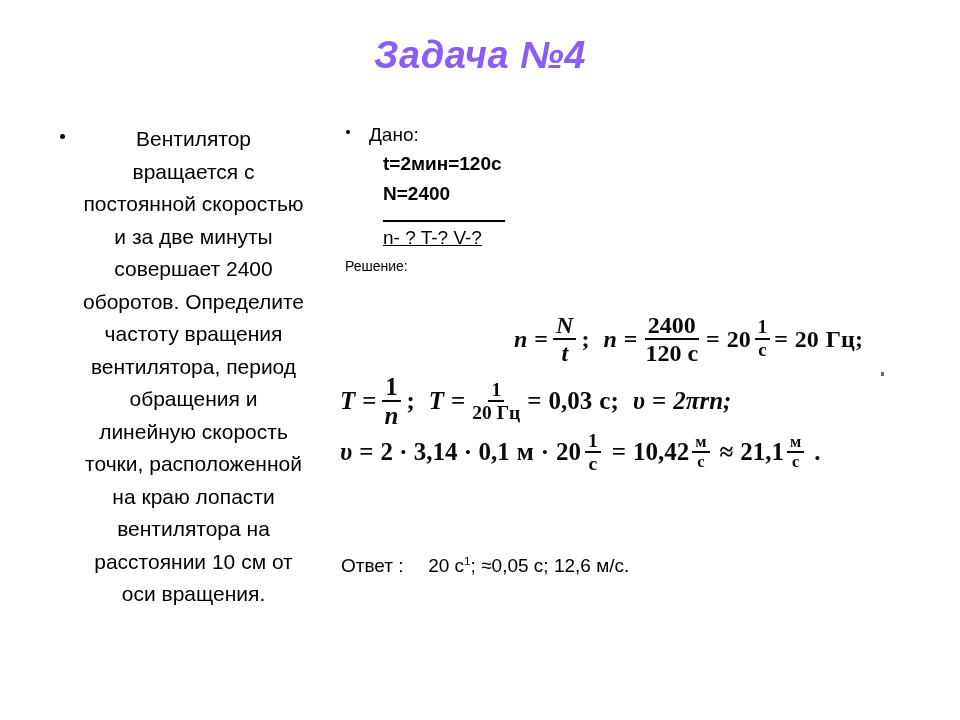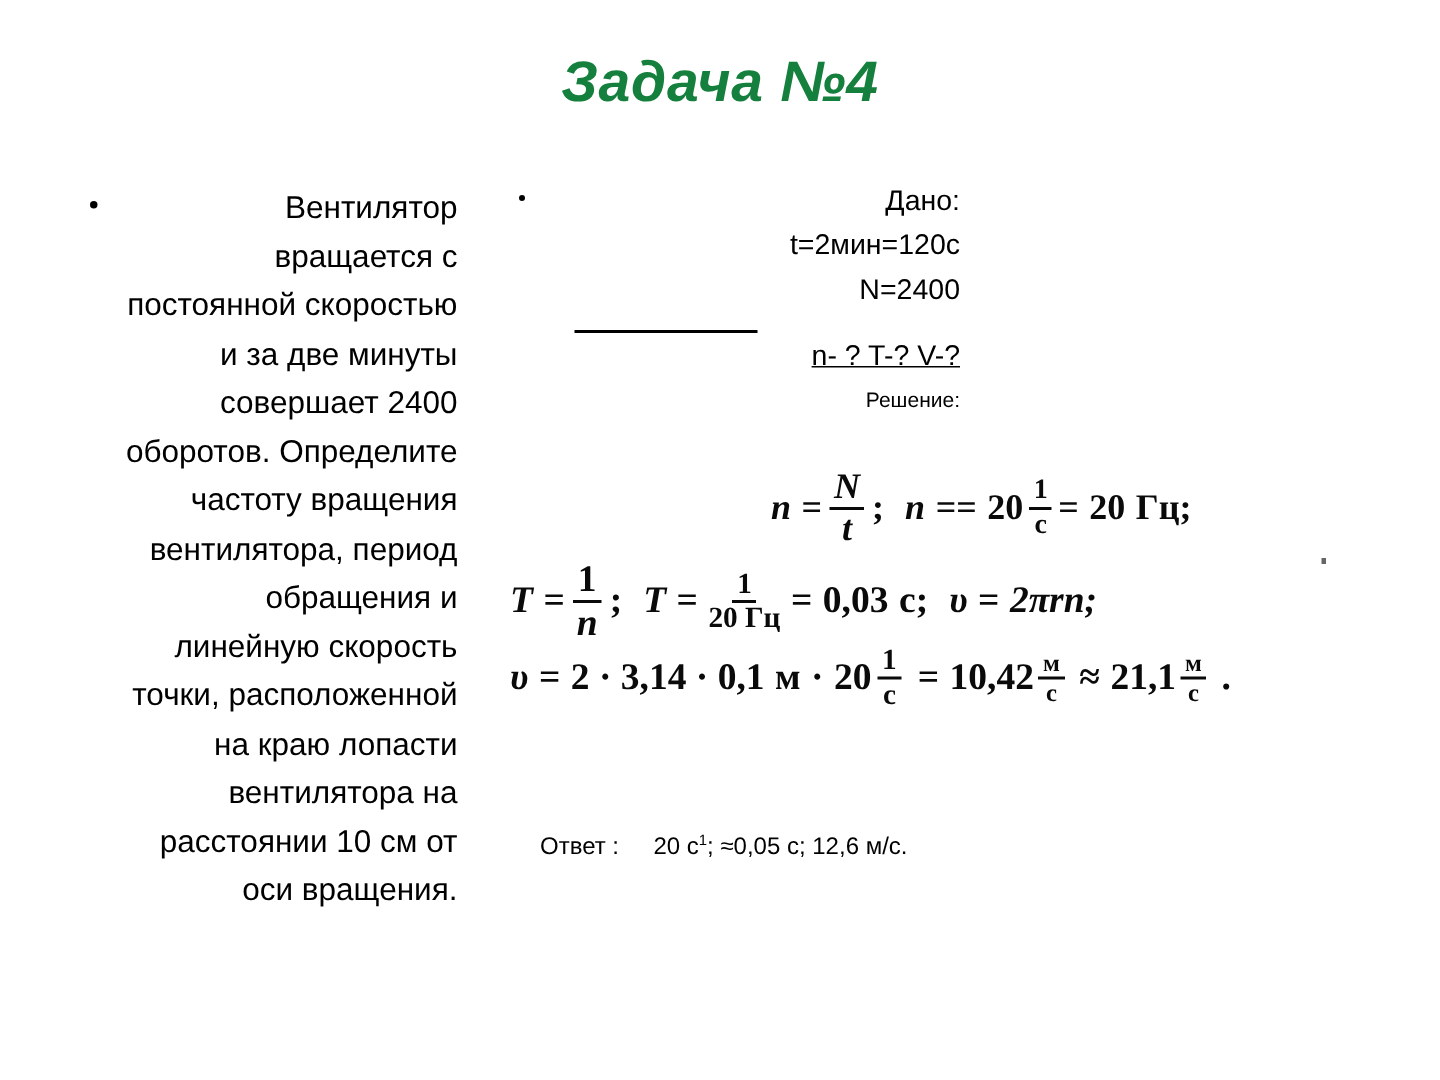--- a/index.html
+++ b/index.html
@@ -26,21 +26,21 @@
   .slide-title {
     position: absolute;
     left: 0;
     top: 34px;
     width: 960px;
     text-align: center;
     font-size: 38px;
     font-weight: bold;
     font-style: italic;
     letter-spacing: 0.5px;
-    color: #15803d;
+    color: #8b5cf6;
     white-space: nowrap;
   }
 
   
   .col-left {
     position: absolute;
     left: 55px;
     top: 123px;
     width: 250px;
   }
@@ -54,51 +54,51 @@
     top: 11px;
     width: 5px;
     height: 5px;
     border-radius: 50%;
     background: #000000;
   }
   .body-text {
     font-size: 21px;
     line-height: 32.5px;
     color: #000000;
-    text-align: right;
+    text-align: center;
     word-spacing: 0px;
   }
 
   
   .col-right {
     position: absolute;
     left: 340px;
     top: 120px;
     width: 300px;
-    text-align: right;
   }
   .given-title-row {
     position: relative;
     padding-left: 29px;
     font-size: 19px;
     line-height: 29px;
   }
   .given-dot {
     position: absolute;
     left: 6px;
     top: 10px;
     width: 4px;
     height: 4px;
     border-radius: 50%;
     background: #000000;
   }
   .given-list {
     padding-left: 43px;
     font-size: 19px;
     line-height: 29.5px;
+    font-weight: bold;
   }
   .given-line {
     white-space: nowrap;
   }
   .given-rule-wrap {
     padding-left: 43px;
     padding-top: 12px;
   }
   .given-rule {
     width: 122px;
@@ -178,23 +178,23 @@
     left: 545px;
     top: 62px;
     width: 3px;
     height: 4px;
     background: #666;
   }
 
   
   .answer {
     position: absolute;
-    left: 360px;
+    left: 341px;
     top: 548px;
-    font-size: 16px;
+    font-size: 19px;
     line-height: 26px;
     white-space: nowrap;
     color: #000000;
   }
   .answer sup {
     font-size: 0.62em;
     vertical-align: super;
   }
 </style>
 </head>
@@ -242,20 +242,24 @@
       <span>=</span>
       <span class="frac">
         <span class="num it">N</span>
         <span class="den it">t</span>
       </span>
       <span>;</span>
       <span class="sp-lg"></span>
       <span class="it">n</span>
       <span class="sp"></span>
       <span>=</span>
+      <span class="frac">
+        <span class="num">2400</span>
+        <span class="den">120 с</span>
+      </span>
       <span>=</span>
       <span class="sp"></span>
       <span>20</span>
       <span class="frac small">
         <span class="num">1</span>
         <span class="den">с</span>
       </span>
       <span>=</span>
       <span class="sp"></span>
       <span>20</span>

